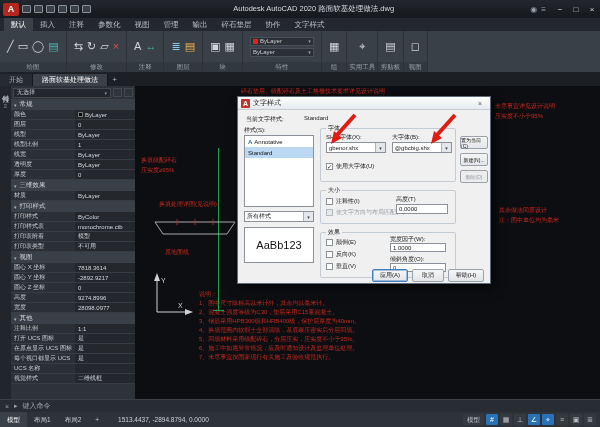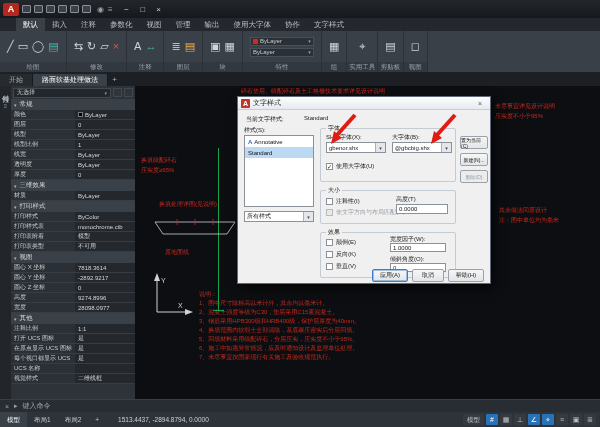--- a/index.html
+++ b/index.html
@@ -12,21 +12,21 @@
   .acad-logo { width:16px; height:13px; background:#b3271f; color:#fff; display:flex; align-items:center; justify-content:center; font-weight:bold; font-size:9px; margin:0 3px; border-radius:2px; }
   .qat { display:flex; gap:3px; align-items:center; margin-right:6px; }
   .qicon { width:9px; height:8px; border:1px solid #8a9097; border-radius:1px; background:#3a4046; }
   .title-text { flex:1; text-align:center; font-size:7.5px; color:#d6dade; white-space:nowrap; overflow:hidden; }
   .right-icons { display:flex; gap:4px; margin-right:6px; }
   .ricon { font-size:8px; color:#9aa1a8; }
   .win-controls { display:flex; }
   .win-btn { width:16px; height:18px; display:flex; align-items:center; justify-content:center; color:#cfd4d9; font-size:8px; }
 
   
-  .ribbon-tabs { height:13px; background:#24282e; display:flex; align-items:flex-end; padding-left:16px; flex:none; }
+  .ribbon-tabs { height:13px; background:#24282e; display:flex; align-items:flex-end; padding-left:4px; flex:none; }
   .rtab { padding:0 7px; font-size:7.5px; color:#b9bfc6; line-height:13px; white-space:nowrap; }
   .rtab.active { background:#3a4047; color:#fff; }
   .ribbon-body { height:42px; background:#3a4047; display:flex; border-bottom:1px solid #1d2126; flex:none; overflow:hidden; }
   .panel { border-right:1px solid #2c3137; display:flex; flex-direction:column; flex:none; }
   .panel-icons { flex:1; display:flex; align-items:center; justify-content:center; gap:4px; padding:0 7px; }
   .picon { font-size:11px; color:#cfd4d9; line-height:1; }
   .panel-label { height:10px; font-size:6.5px; color:#9ba2aa; text-align:center; background:#323840; line-height:10px; padding:0 2px; white-space:nowrap; }
   .bycol { display:flex; flex-direction:column; gap:2px; }
   .mini-dd { width:64px; height:9px; background:#2b3036; border:1px solid #4a5057; color:#c9ced3; font-size:6px; display:flex; align-items:center; gap:2px; padding:0 2px; }
   .mini-dd::after { content:"▾"; font-size:5px; color:#9aa0a6; margin-left:auto; }
@@ -113,40 +113,41 @@
   <div class="titlebar">
     <span class="acad-logo">A</span>
     <span class="qat" id="qat">
         <span class="qicon"></span>
         <span class="qicon"></span>
         <span class="qicon"></span>
         <span class="qicon"></span>
         <span class="qicon"></span>
         <span class="qicon"></span>
       </span>
+    <span class="title-text">Autodesk AutoCAD 2020   路面软基处理做法.dwg</span>
     <span class="right-icons" id="right-icons">
         <span class="ricon">◉</span>
         <span class="ricon">≡</span>
       </span>
     <span class="win-controls" id="win-controls">
         <span class="win-btn">−</span>
         <span class="win-btn">□</span>
         <span class="win-btn">×</span>
       </span>
   </div>
 
   <div class="ribbon-tabs" id="ribbon-tabs">
       <span class="rtab active">默认</span>
       <span class="rtab">插入</span>
       <span class="rtab">注释</span>
       <span class="rtab">参数化</span>
       <span class="rtab">视图</span>
       <span class="rtab">管理</span>
       <span class="rtab">输出</span>
-      <span class="rtab">使用大字体</span>
+      <span class="rtab">碎石垫层</span>
       <span class="rtab">协作</span>
       <span class="rtab">文字样式</span>
     </div>
 
   <div class="ribbon-body" id="ribbon-panels">
       <div class="panel">
         <div class="panel-icons">
           <span class="picon" style="color: rgb(207, 212, 217);">╱</span>
           <span class="picon" style="color: rgb(207, 212, 217);">▭</span>
           <span class="picon" style="color: rgb(207, 212, 217);">◯</span>
@@ -465,20 +466,21 @@
                 <span class="ann-icon">A</span>
                 <span>Annotative</span>
               </div>
               <div class="litem selected">
                 <span>Standard</span>
               </div>
             </div>
           <div class="dd" style="left:6px;top:101px;width:70px">
               <span>所有样式</span>
             </div>
+          <div class="preview" style="left:6px;top:117px;width:70px;height:36px">AaBb123</div>
 
           <div class="grp" style="left:82px;top:18px;width:136px;height:54px">
             <span class="grp-label">字体</span>
           </div>
           <span class="lbl" style="left:88px;top:23px">SHX 字体(X):</span>
           <span class="lbl" style="left:154px;top:23px">大字体(B):</span>
           <div class="dd" style="left:88px;top:32px;width:60px">
               <span>gbenor.shx</span>
             </div>
           <div class="dd" style="left:154px;top:32px;width:60px">

